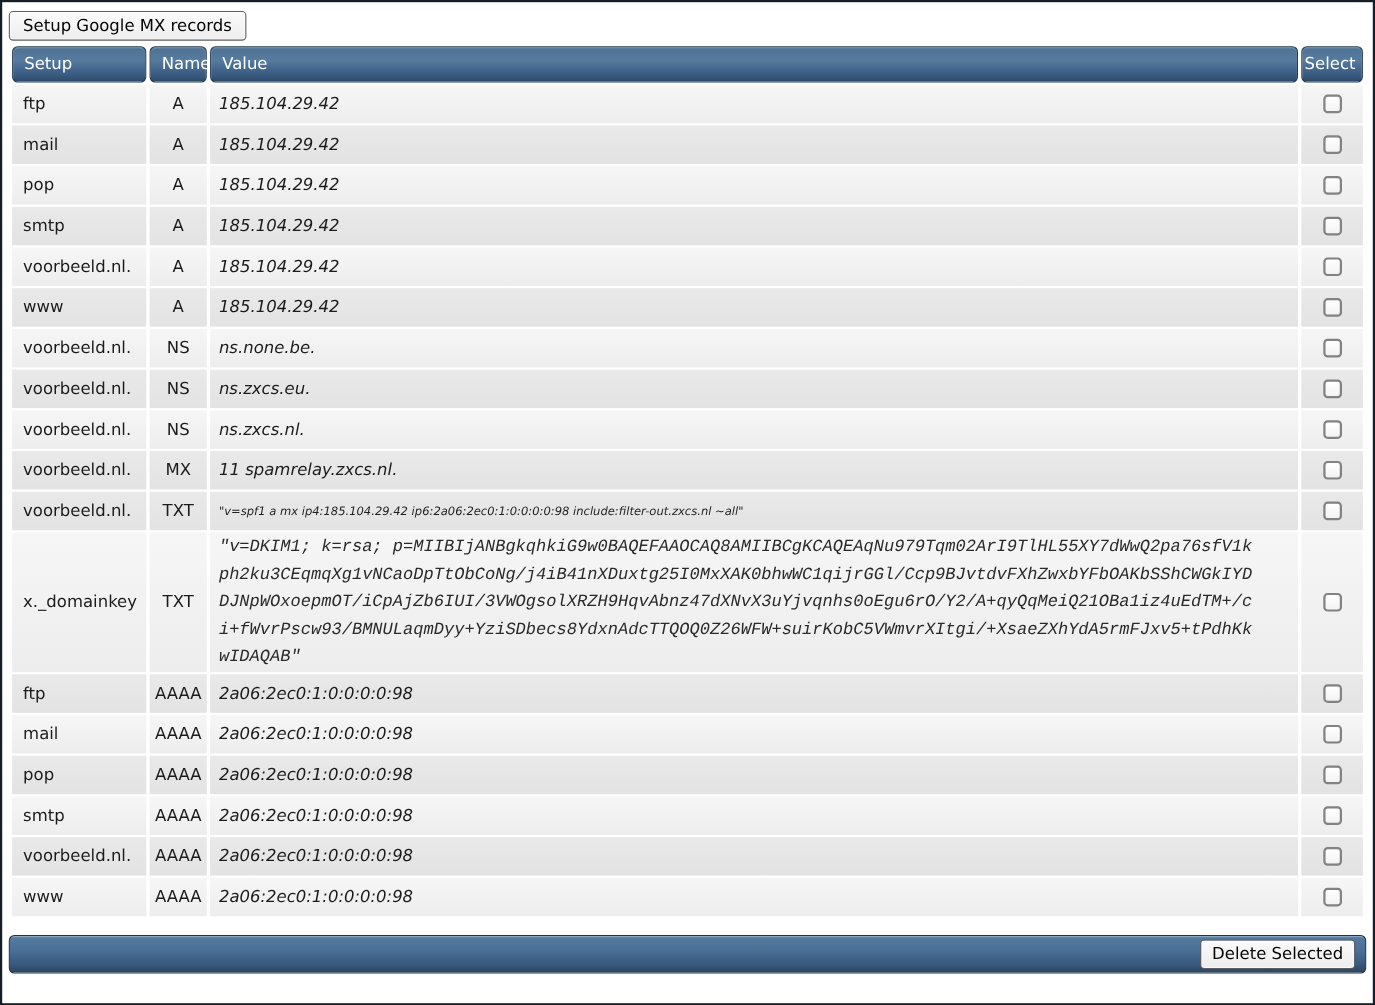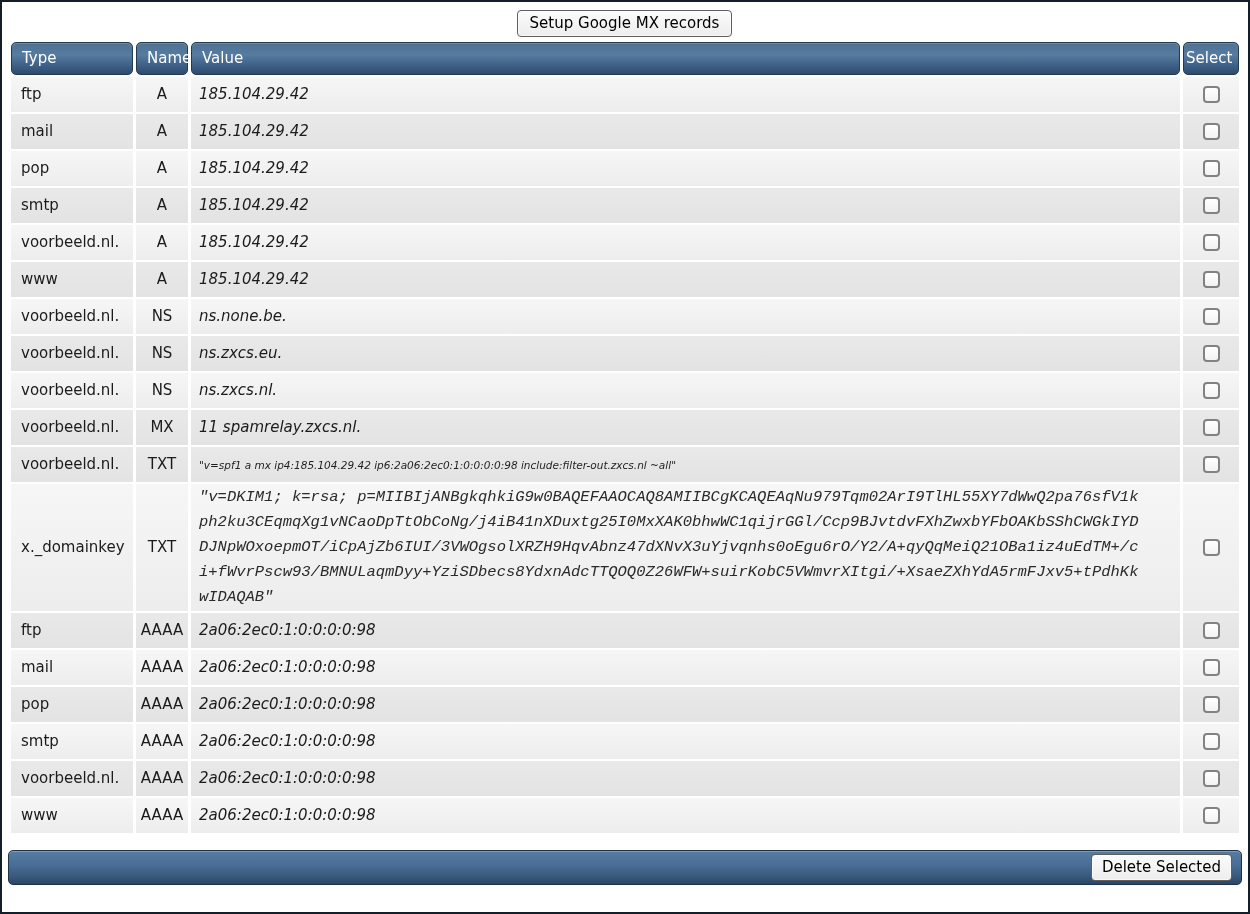--- a/index.html
+++ b/index.html
@@ -11,21 +11,21 @@
     border: 2px solid #141e29;
     padding: 6px 6px;
     font-family: "DejaVu Sans", sans-serif;
     font-size: 15px;
     color: #1b1b1b;
   }
 
   
   .toolbar {
     display: flex;
-    justify-content: center;
+    justify-content: flex-start;
     margin: 2px 1px 3px 0;
   }
   .btn {
     font-family: "DejaVu Sans", sans-serif;
     font-size: 15px;
     color: #000;
     background: linear-gradient(180deg, #fbfbfb, #ededed);
     border: 1px solid #5f5f5f;
     border-radius: 4px;
     padding: 3px 12px 4px 12px;
@@ -118,21 +118,21 @@
 
 <table class="dns">
   <colgroup>
     <col class="c-name">
       <col class="c-type">
       <col class="c-value">
       <col class="c-select">
   </colgroup>
   <thead>
     <tr>
-      <th>Type</th>
+      <th>Setup</th>
       <th>Name</th>
       <th>Value</th>
       <th class="sel">Select</th>
     </tr>
   </thead>
   <tbody id="rows">
       <tr class="row-light">
         <td class="t-name">ftp</td>
         <td class="t-type">A</td>
         <td class="t-value">185.104.29.42</td>

